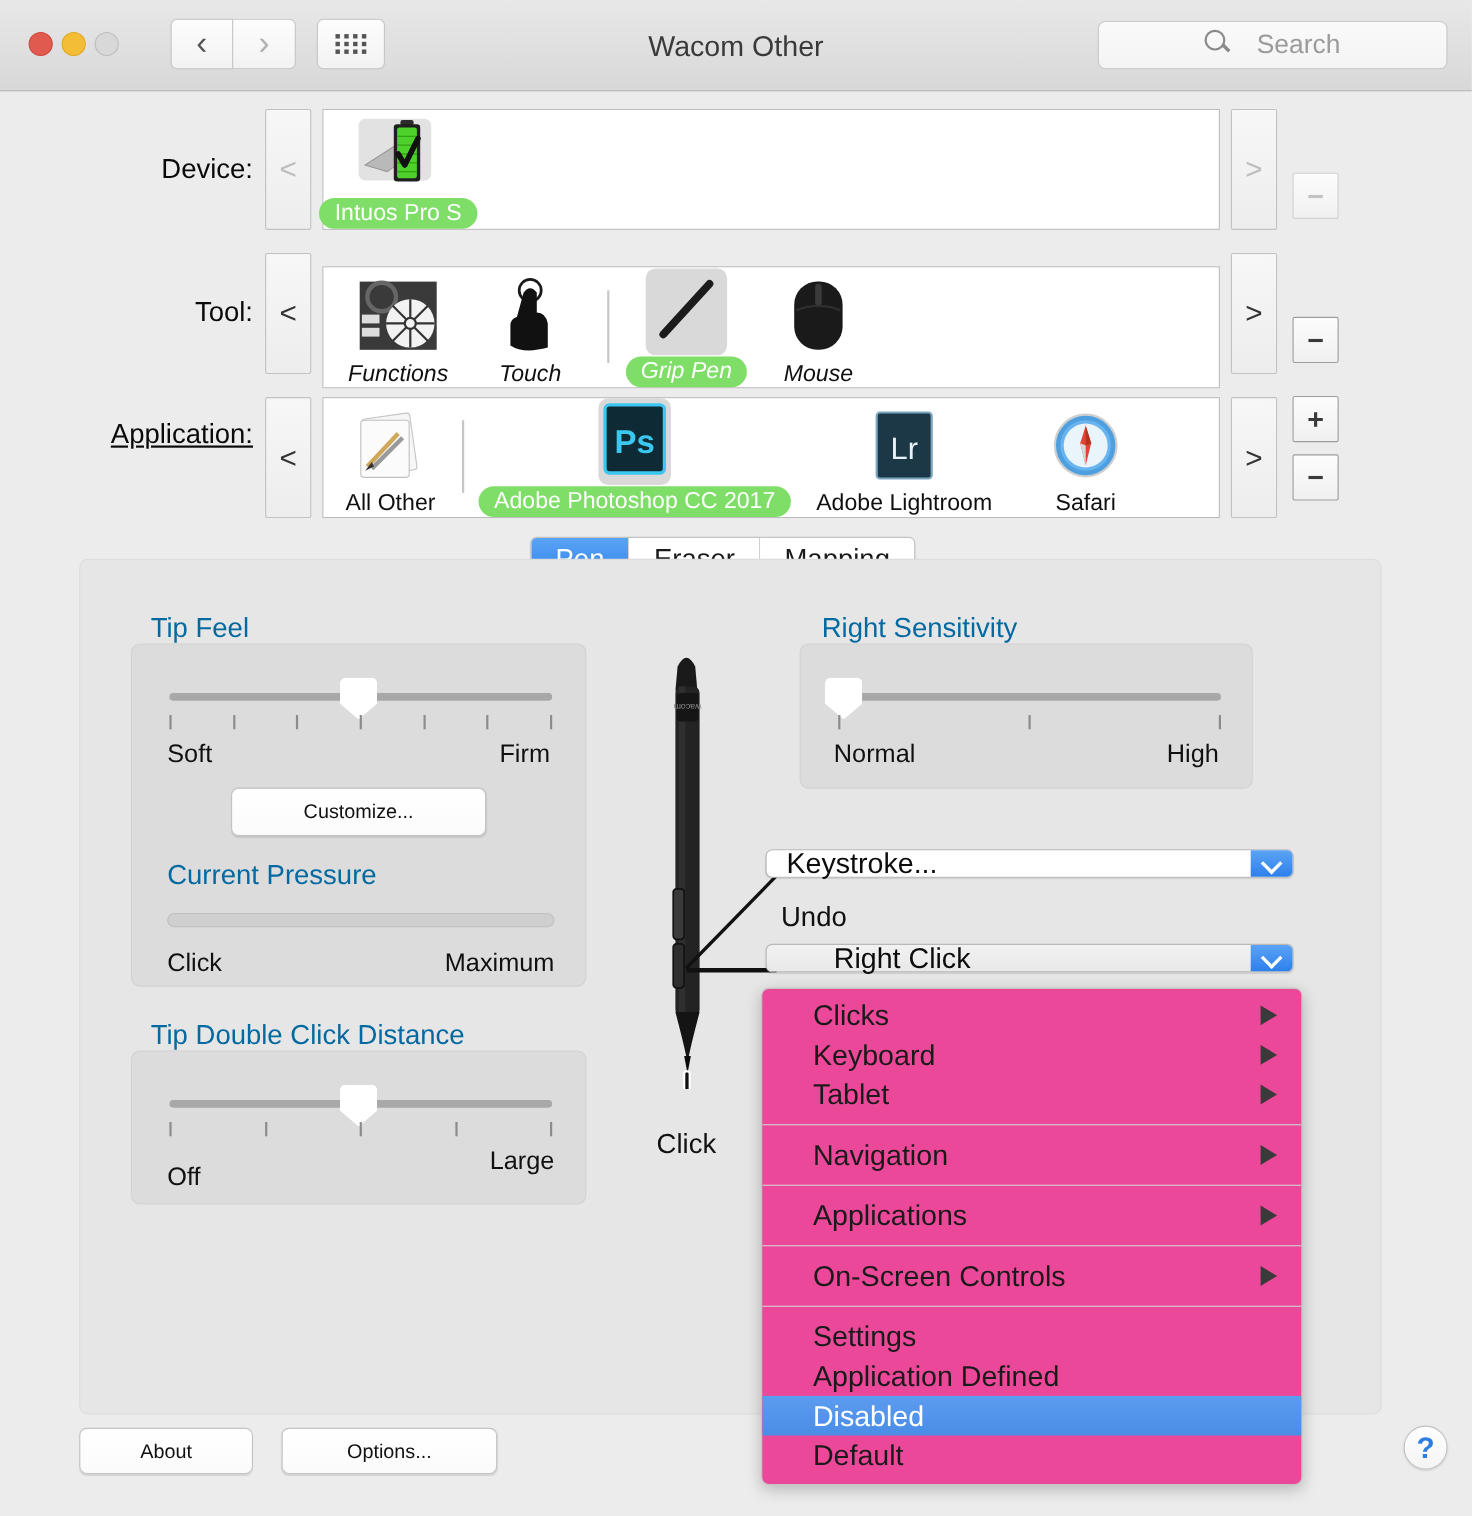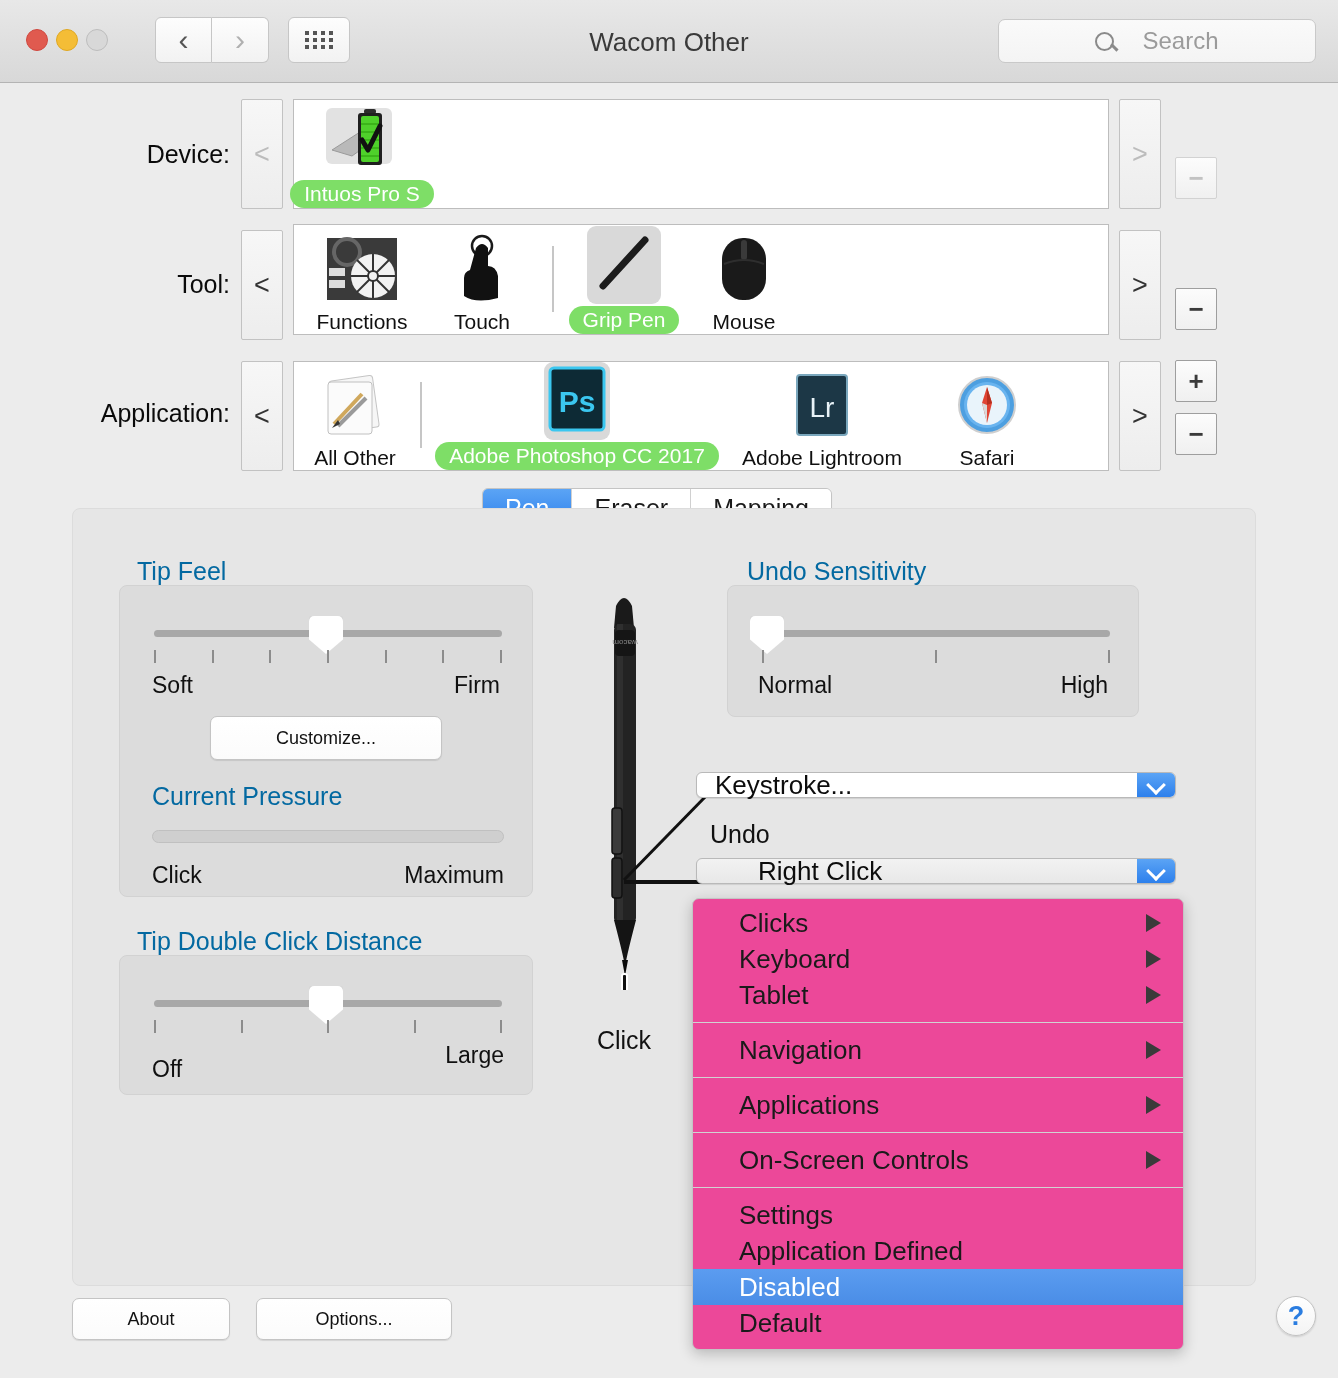--- a/index.html
+++ b/index.html
@@ -46,21 +46,21 @@
   .wintitle {
     position: absolute; left: 0; top: 27px; width: 1338px;
     text-align: center; font-size: 26px; color: #3a3a3a;
   }
   .searchbox {
     position: absolute; right: 22px; top: 19px; width: 318px; height: 44px;
     border-radius: 7px; border: 1px solid #c9c9c9;
     background: linear-gradient(to bottom, #fafafa, #f4f4f4);
     display: flex; align-items: center; justify-content: center;
   }
-  .searchinner { display: flex; align-items: center; gap: 28px; }
+  .searchinner { display: flex; align-items: flex-start; gap: 28px; }
   .magnifier { width: 19px; height: 19px; border: 2.5px solid #8a8a8a; border-radius: 50%; position: relative; }
   .magnifier::after { content: ""; position: absolute; width: 9px; height: 2.5px; background: #8a8a8a; transform: rotate(45deg); right: -7px; bottom: 0px; }
   .searchph { font-size: 24px; color: #9b9b9b; }
 
   
   .rowlabel { position: absolute; font-size: 25px; color: #0a0a0a; text-align: right; }
 
   
   .arrowbtn {
     position: absolute; width: 42px;
@@ -254,21 +254,21 @@
         </div>
         <div class="caption sel">Intuos Pro S</div>
       </div>
     </div>
   </div>
   <div class="sqbtn dim" style="left:1175px; top:157px;">−</div>
 
   <div class="rowlabel" style="left:40px; top:270px; width:190px;">Tool:</div>
   <div class="arrowbtn" style="left:241px; top:230px; height:110px;">&lt;</div>
   <div class="arrowbtn" style="left:1119px; top:230px; height:110px;">&gt;</div>
-  <div class="listbox" style="left:293px; top:224px; width:816px; height:111px;">
+  <div class="listbox" style="left:293px; top:242px; width:816px; height:111px;font-style:italic;">
     <div class="itemrow" style="left:8px; top:0;">
       <div class="item">
         <div class="icon">
           <svg width="74" height="66" viewBox="0 0 74 66">
             <rect x="2" y="2" width="70" height="62" fill="#3a3a3a"></rect>
             <circle cx="22" cy="16" r="13" fill="none" stroke="#666" stroke-width="4"></circle>
             <rect x="4" y="32" width="16" height="8" fill="#ddd"></rect>
             <rect x="4" y="44" width="16" height="8" fill="#ddd"></rect>
             <circle cx="48" cy="40" r="22" fill="#f2f2f2"></circle>
             <g stroke="#333" stroke-width="2">
@@ -310,21 +310,21 @@
             <rect x="27" y="6" width="6" height="20" rx="3" fill="#3a3a3a"></rect>
             <path d="M10 30 q20 -8 40 0" fill="none" stroke="#2e2e2e" stroke-width="2"></path>
           </svg>
         </div>
         <div class="caption">Mouse</div>
       </div>
     </div>
   </div>
   <div class="sqbtn" style="left:1175px; top:288px;">−</div>
 
-  <div class="rowlabel" style="left:40px; top:399px; width:190px;">Application:</div>
+  <div class="rowlabel" style="left:40px; top:381px; width:190px;text-decoration:underline;">Application:</div>
   <div class="arrowbtn" style="left:241px; top:361px; height:110px;">&lt;</div>
   <div class="arrowbtn" style="left:1119px; top:361px; height:110px;">&gt;</div>
   <div class="listbox" style="left:293px; top:361px; width:816px; height:110px;">
     <div class="itemrow" style="left:6px; top:0;">
       <div class="item" style="width:110px;">
         <div class="icon">
           <svg width="70" height="66" viewBox="0 0 70 66">
             <rect x="12" y="6" width="44" height="52" rx="3" fill="#f6f6f6" stroke="#c4c4c4" transform="rotate(-8 34 32)"></rect>
             <rect x="8" y="10" width="44" height="52" rx="3" fill="#fbfbfb" stroke="#c0c0c0"></rect>
             <line x1="14" y1="52" x2="42" y2="22" stroke="#d0a85c" stroke-width="4"></line>
@@ -411,21 +411,21 @@
         <i></i>
           <i></i>
           <i></i>
           <i></i>
           <i></i>
       </div>
       <div class="endlabel" style="left:32px; top:100px;">Off</div>
       <div class="endlabel" style="right:28px; top:86px;">Large</div>
     </div>
 
-    <div class="grouptitle" style="left:674px; top:48px;">Undo Sensitivity</div>
+    <div class="grouptitle" style="left:674px; top:48px;">Right Sensitivity</div>
     <div class="groupbox" style="left:654px; top:76px; width:412px; height:132px;">
       <div class="slidertrack" style="left:34px; top:44px; width:348px;"></div>
       <div class="thumb" style="left:22px; top:30px;"></div>
       <div class="ticks" style="left:34px; top:64px; width:348px;">
         <i></i>
           <i></i>
           <i></i>
       </div>
       <div class="endlabel" style="left:30px; top:86px;">Normal</div>
       <div class="endlabel" style="right:30px; top:86px;">High</div>

